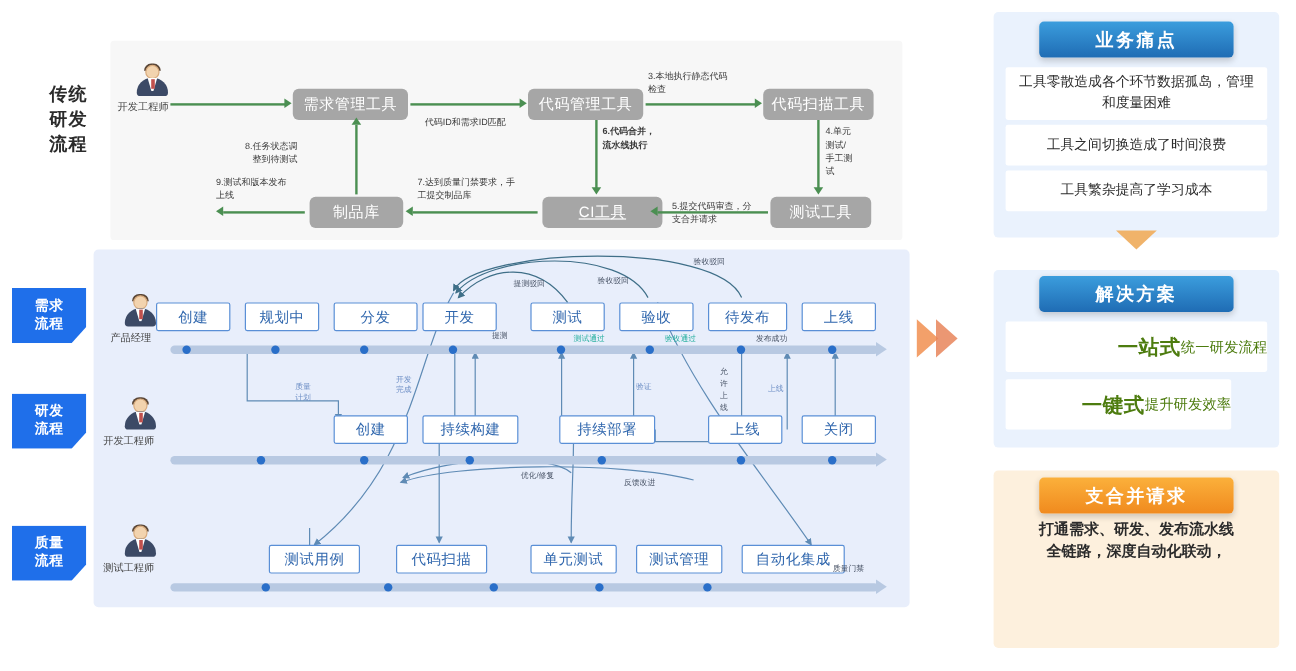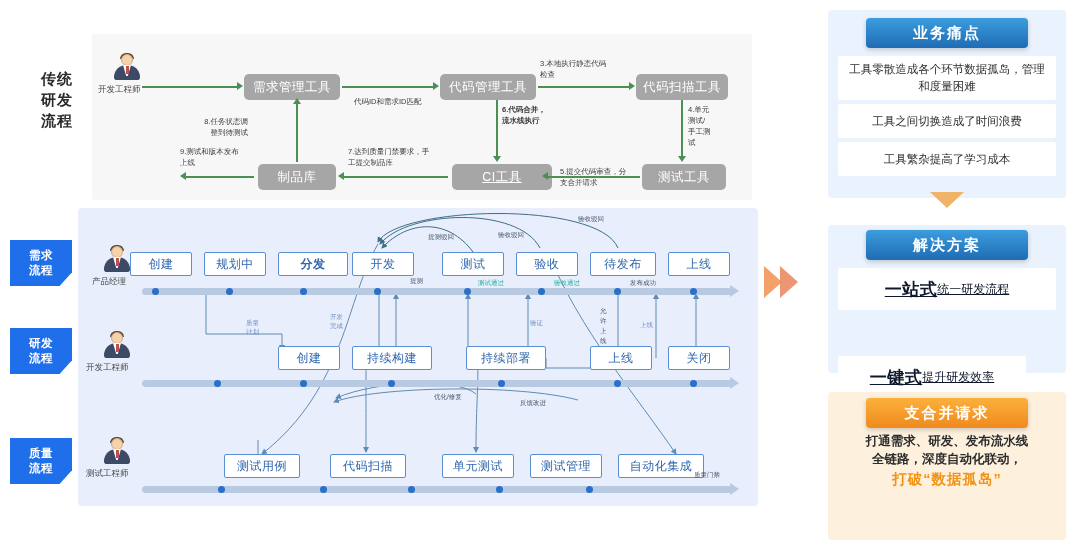--- a/index.html
+++ b/index.html
@@ -95,22 +95,22 @@
   .cap-orange{ background:linear-gradient(180deg,#fbb03b 0%,#f08a1e 100%); }
 
   .row-card{
     position:absolute; background:#fff; border-radius:2px;
     display:flex;align-items:center;justify-content:center;
     color:#2d2d2d; font-size:11.5px; line-height:17px; text-align:center;
     padding:0 10px;
   }
   .sol-card{
     position:absolute; background:#fff; border-radius:2px;
-    display:flex;align-items:center;justify-content:center;
-    color:#0f172a; font-size:12px;text-decoration:underline;
+    display:flex;align-items:center;justify-content:flex-end;
+    color:#4d7c0f; font-size:12px;
   }
   .sol-strong{ font-size:17px; font-weight:bold; letter-spacing:.5px; }
 
   #val-text{
     position:absolute; left:832px; top:432px; width:230px;
     text-align:center; font-size:12.5px; font-weight:bold; line-height:18px; color:#2b2b2b;
   }
   #val-highlight{ display:block; color:#f39314; font-size:14.5px; letter-spacing:1px; margin-top:2px;}
 
   .down-arrow{
@@ -283,21 +283,21 @@
     <div class="shirt"></div>
       <div class="tie"></div>
   </div>
   <div class="avatar-cap" style="left:14px;top:68px;">产品经理</div>
 
   <div class="axis" style="left:64px;top:80px;width:590px;"></div>
   <div class="axis-head" style="left:652px;top:77px;"></div>
 
   <div class="node" style="left:52px;top:44px;width:62px;">创建</div>
   <div class="node" style="left:126px;top:44px;width:62px;">规划中</div>
-  <div class="node" style="left:200px;top:44px;width:70px;font-weight:bold;">分发</div>
+  <div class="node" style="left:200px;top:44px;width:70px;">分发</div>
   <div class="node" style="left:274px;top:44px;width:62px;">开发</div>
   <div class="node" style="left:364px;top:44px;width:62px;">测试</div>
   <div class="node" style="left:438px;top:44px;width:62px;">验收</div>
   <div class="node" style="left:512px;top:44px;width:66px;">待发布</div>
   <div class="node" style="left:590px;top:44px;width:62px;">上线</div>
 
   <div class="dot" style="left:74px;top:80px;"></div>
   <div class="dot" style="left:148px;top:80px;"></div>
   <div class="dot" style="left:222px;top:80px;"></div>
   <div class="dot" style="left:296px;top:80px;"></div>
@@ -399,24 +399,23 @@
 <div class="row-card" style="left:838px;top:104px;width:218px;height:34px;">工具之间切换造成了时间浪费</div>
 <div class="row-card" style="left:838px;top:142px;width:218px;height:34px;">工具繁杂提高了学习成本</div>
 <div class="down-arrow abs" style="left:930px;top:192px;"></div>
 
 <div class="panel" id="sol-panel"></div>
 <div class="cap-pill cap-blue abs" style="left:866px;top:230px;width:162px;">解决方案</div>
 <div class="sol-card" style="left:838px;top:268px;width:218px;height:42px;">
   <span class="sol-strong">一站式</span>
   <span>统一研发流程</span>
 </div>
-<div class="sol-card" style="left:838px;top:316px;width:188px;height:42px;margin-top:40px;">
+<div class="sol-card" style="left:838px;top:316px;width:188px;height:42px;">
   <span class="sol-strong">一键式</span>
   <span>提升研发效率</span>
 </div>
 
 <div class="panel" id="val-panel"></div>
 <div class="cap-pill cap-orange abs" style="left:866px;top:398px;width:162px;">支合并请求</div>
 <div id="val-text">
   <span>打通需求、研发、发布流水线</span><br>
   <span>全链路，深度自动化联动，</span>
-  <span id="val-highlight">打破“数据孤岛”</span>
 </div>
 
 </body></html>

